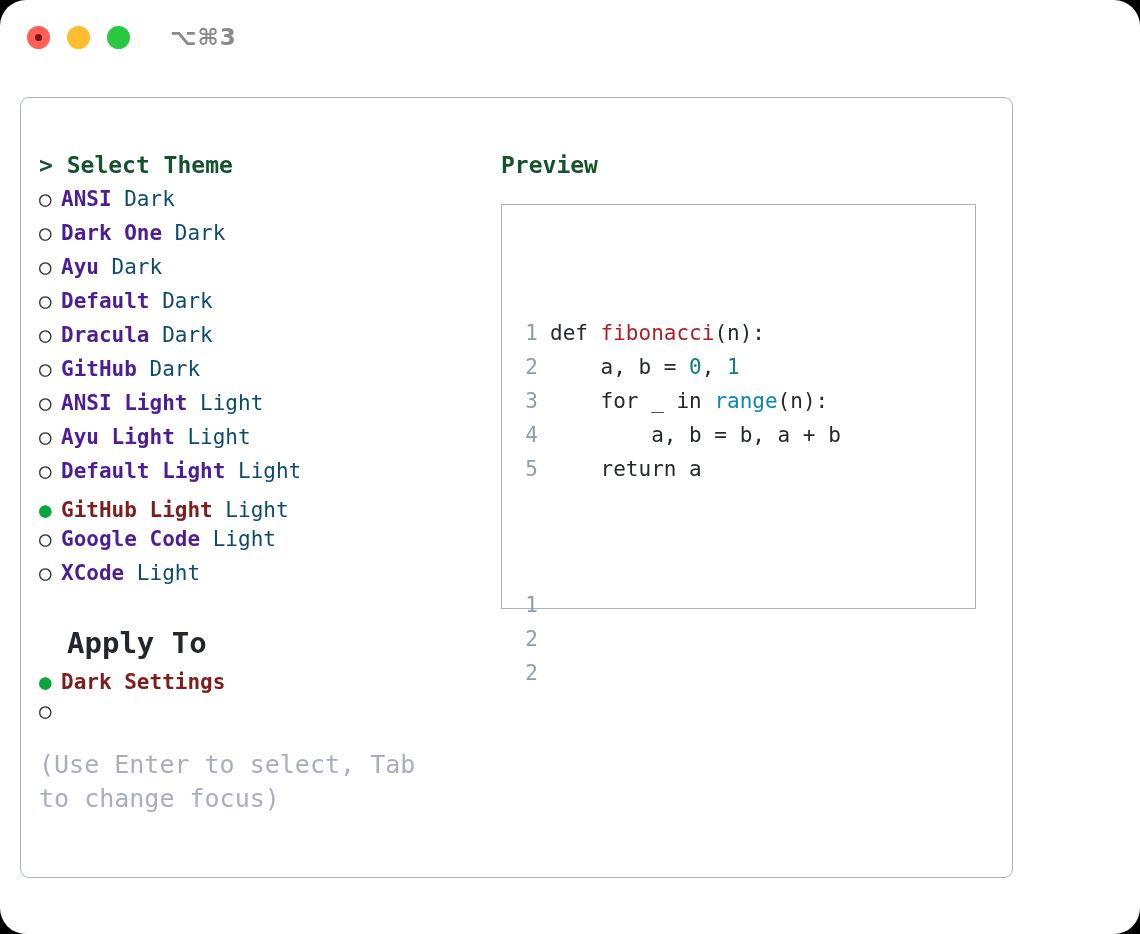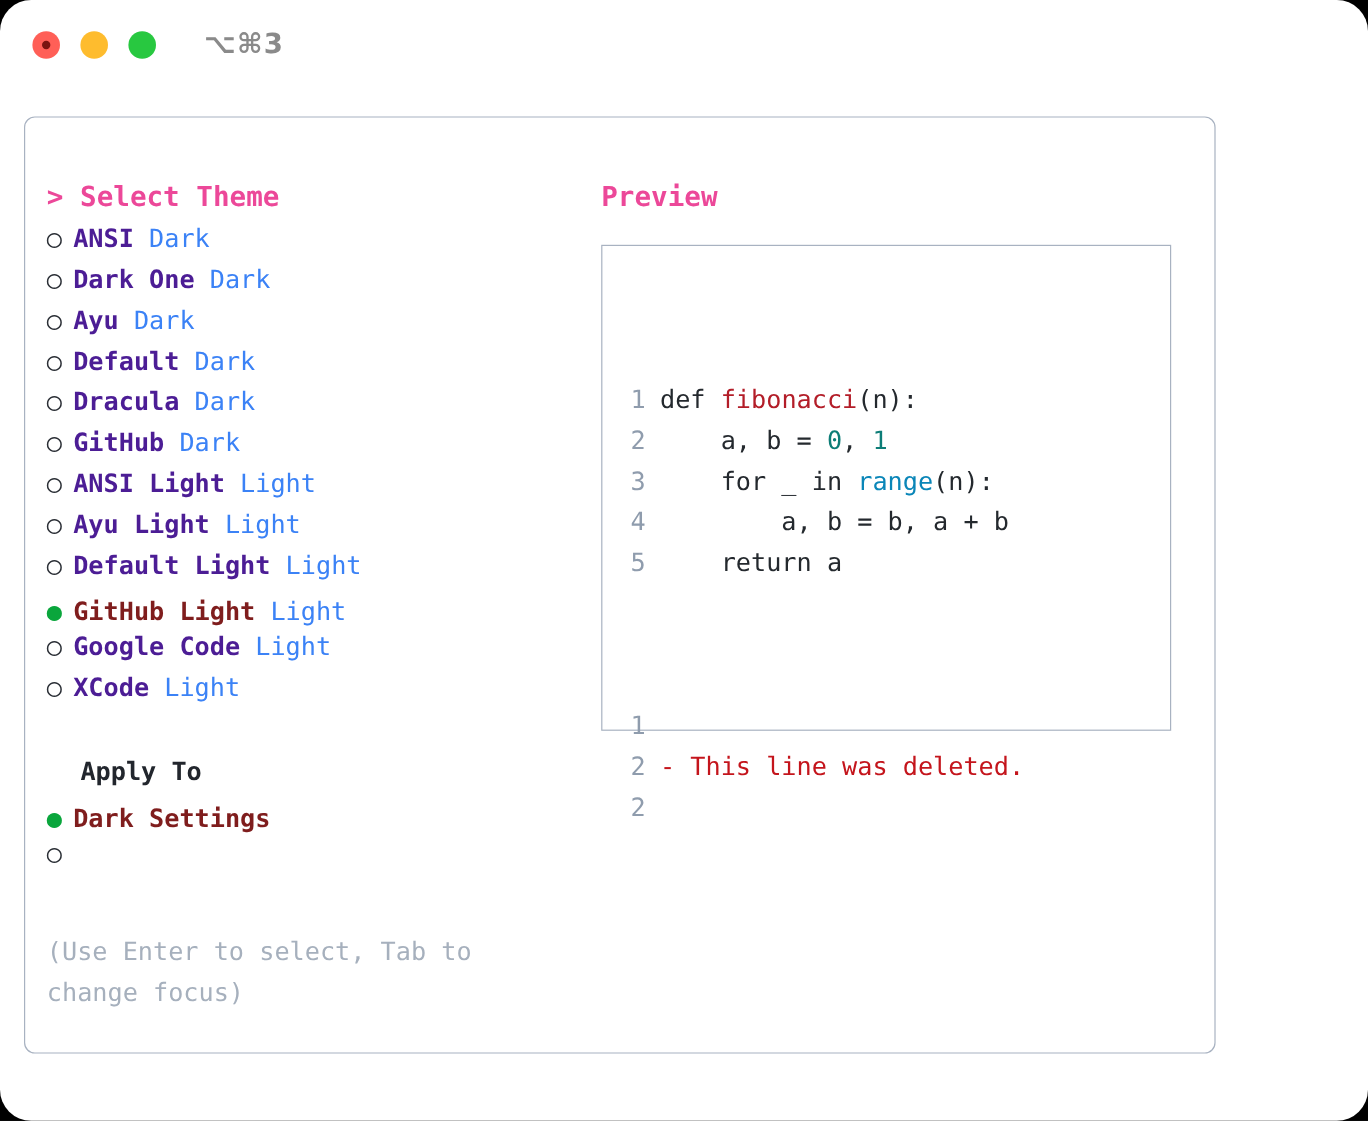--- a/index.html
+++ b/index.html
@@ -82,21 +82,21 @@
   
   .left-col {
     position: absolute;
     left: 18px;
     top: 50px;
     width: 440px;
   }
   .section-title {
     font-size: 23px;
     font-weight: bold;
-    color: #ec4899;
+    color: #14532d;
     line-height: 34px;
     white-space: pre;
   }
   .theme-list { margin-top: 0px; }
   .row {
     display: flex;
     align-items: baseline;
     height: 34px;
     white-space: pre;
     font-size: 21px;
@@ -109,37 +109,37 @@
     line-height: 34px;
     color: #2b2f36;
   }
   .bullet.on { color: #0aa63c; }
   .row-name {
     font-weight: bold;
     color: #4c1d95;
   }
   .row-name.selected { color: #7f1d1d; margin-top: 10px; }
   .row-tag {
-    color: #3b82f6;
+    color: #0c4a6e;
     font-weight: normal;
   }
 
   .apply-block { margin-top: 36px; }
   .apply-title {
-    font-size: 21px;
+    font-size: 29px;
     font-weight: bold;
     color: #22262d;
     line-height: 34px;
     padding-left: 28px;
     white-space: pre;
   }
 
   .hint {
-    margin-top: 48px;
-    font-size: 21px;
+    margin-top: 20px;
+    font-size: 25px;
     color: #a6b0bd;
     line-height: 34px;
     width: 400px;
     white-space: pre-wrap;
   }
 
   
   .right-col {
     position: absolute;
     left: 480px;
@@ -227,19 +227,19 @@
 
       <div class="hint">(Use Enter to select, Tab to change focus)</div>
     </div>
 
     <div class="right-col">
       <div class="section-title">Preview</div>
 
       <div class="preview-box">
         <div class="code">
           <div id="code-lines"><div class="code-line"><span class="lineno">1</span><span class="tok-plain">def </span><span class="tok-fn">fibonacci</span><span class="tok-plain">(n):</span></div><div class="code-line"><span class="lineno">2</span><span class="tok-plain">    a, b = </span><span class="tok-num">0</span><span class="tok-plain">, </span><span class="tok-num">1</span></div><div class="code-line"><span class="lineno">3</span><span class="tok-plain">    for _ in </span><span class="tok-call">range</span><span class="tok-plain">(n):</span></div><div class="code-line"><span class="lineno">4</span><span class="tok-plain">        a, b = b, a + b</span></div><div class="code-line"><span class="lineno">5</span><span class="tok-plain">    return a</span></div></div>
-          <div class="diff" id="diff-lines"><div class="code-line"><span class="lineno">1</span></div><div class="code-line"><span class="lineno">2</span><span class="diff-del">- This line was deleted.</span></div><div class="code-line"><span class="lineno">2</span></div></div>
+          <div class="diff" id="diff-lines"><div class="code-line"><span class="lineno">1</span></div><div class="code-line"><span class="lineno">2</span></div><div class="code-line"><span class="lineno">2</span></div></div>
         </div>
       </div>
     </div>
 
   </div>
 </div>
 
 </body></html>

